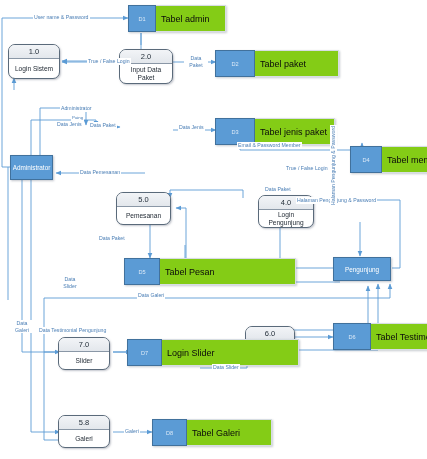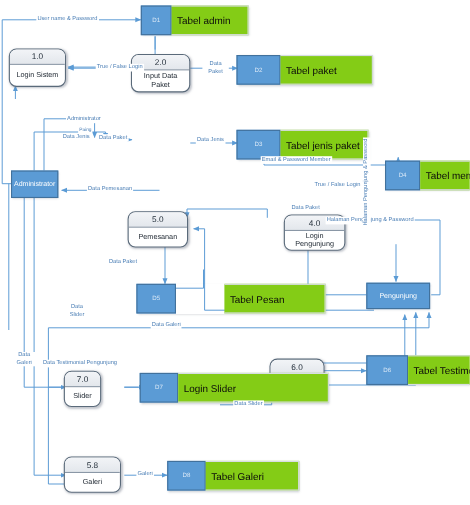--- a/index.html
+++ b/index.html
@@ -146,21 +146,21 @@
   <div class="proc" style="left:116px;top:192px;width:55px;height:33px;">
     <div class="pid">5.0</div>
     <div class="pnm">Pemesanan</div>
   </div>
 
   <div class="proc" style="left:245px;top:326px;width:50px;height:32px;">
     <div class="pid">6.0</div>
     <div class="pnm">Testimonial</div>
   </div>
 
-  <div class="proc" style="left:58px;top:337px;width:34px;height:33px;">
+  <div class="proc" style="left:58px;top:337px;width:52px;height:33px;">
     <div class="pid">7.0</div>
     <div class="pnm">Slider</div>
   </div>
 
   <div class="proc" style="left:58px;top:415px;width:52px;height:33px;">
     <div class="pid">5.8</div>
     <div class="pnm">Galeri</div>
   </div>
 
   <div class="ent" style="left:10px;top:155px;width:43px;height:25px;">Administrator</div>
@@ -180,21 +180,21 @@
   <div class="store" style="left:215px;top:118px;width:120px;height:27px;">
     <div class="sid" style="width:40px;">D3</div>
     <div class="snm">Tabel jenis paket</div>
   </div>
 
   <div class="store" style="left:350px;top:146px;width:98px;height:27px;">
     <div class="sid" style="width:32px;">D4</div>
     <div class="snm">Tabel member</div>
   </div>
 
-  <div class="store" style="left:124px;top:258px;width:172px;height:27px;gap:44px;">
+  <div class="store" style="left:124px;top:258px;width:172px;height:27px;">
     <div class="sid" style="width:36px;">D5</div>
     <div class="snm">Tabel Pesan</div>
   </div>
 
   <div class="store" style="left:333px;top:323px;width:110px;height:27px;">
     <div class="sid" style="width:38px;">D6</div>
     <div class="snm">Tabel Testimonial</div>
   </div>
 
   <div class="store" style="left:127px;top:339px;width:172px;height:27px;">

